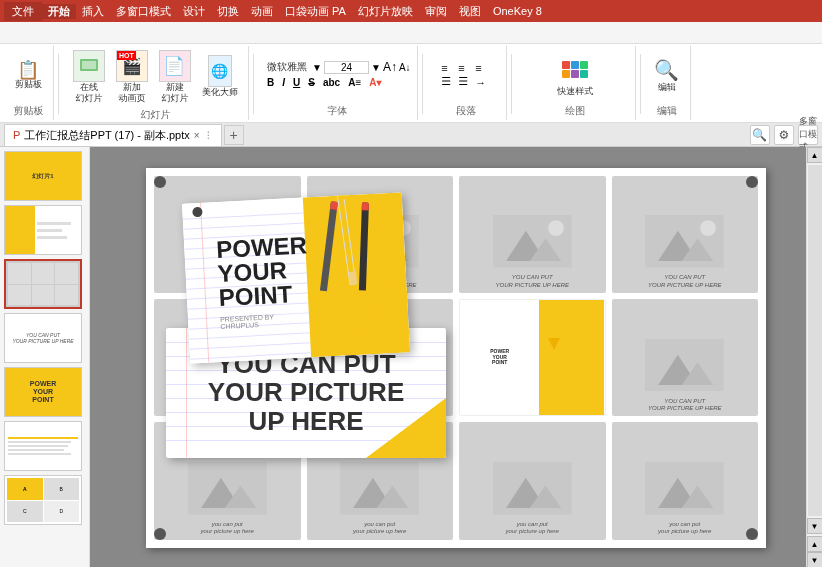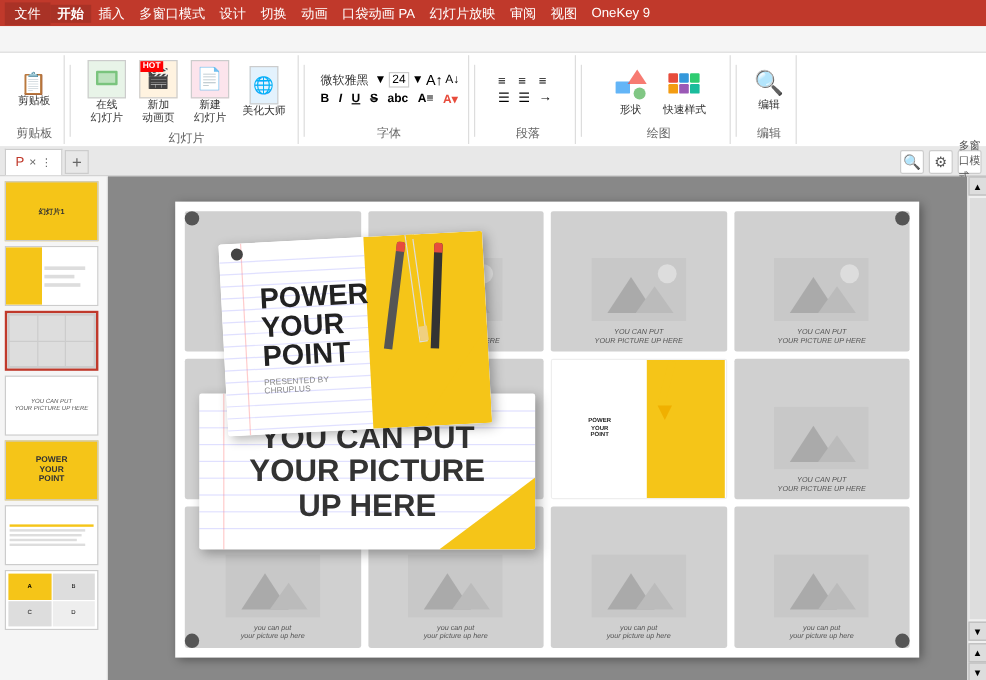--- a/index.html
+++ b/index.html
@@ -385,21 +385,21 @@
   <span style="background:#a93226; font-weight:bold;">开始</span>
   <span>插入</span>
   <span>多窗口模式</span>
   <span>设计</span>
   <span>切换</span>
   <span>动画</span>
   <span>口袋动画 PA</span>
   <span>幻灯片放映</span>
   <span>审阅</span>
   <span>视图</span>
-  <span>OneKey 9</span>
+  <span>OneKey 8</span>
 </div>
 
 <div class="ribbon">
   <div class="ribbon-tabs">
     
   </div>
   <div class="ribbon-content">
 
     <div class="ribbon-group">
       <div class="ribbon-group-buttons">
@@ -447,21 +447,21 @@
       <div class="ribbon-group-label">幻灯片</div>
     </div>
 
     <div class="ribbon-separator"></div>
 
     <div class="ribbon-group" style="min-width:120px;text-align:right;">
       <div style="display:flex;flex-direction:column;gap:1px;flex:1;justify-content:center;">
         <div class="formatting-row">
           <span style="font-size:10px;color:#333;padding:0 3px;">微软雅黑</span>
           <span style="font-size:10px;">▼</span>
-          <span style="font-size:10px;padding:0 2px;border:1px solid #ccc;">24</span>
+          <span style="font-size:10px;padding:0 16px;border:1px solid #ccc;">24</span>
           <span style="font-size:10px;">▼</span>
           <span style="font-size:12px;cursor:pointer;">A↑</span>
           <span style="font-size:10px;cursor:pointer;">A↓</span>
         </div>
         <div class="formatting-row">
           <span class="fmt-btn" style="font-weight:bold;">B</span>
           <span class="fmt-btn" style="font-style:italic;">I</span>
           <span class="fmt-btn" style="text-decoration:underline;">U</span>
           <span class="fmt-btn" style="text-decoration:line-through;">S</span>
           <span class="fmt-btn">abc</span>
@@ -485,30 +485,20 @@
           <span style="font-size:11px;cursor:pointer;">→</span>
         </div>
       </div>
       <div class="ribbon-group-label">段落</div>
     </div>
 
     <div class="ribbon-separator"></div>
 
     <div class="ribbon-group" style="min-width:120px;">
       <div class="ribbon-group-buttons">
-        <div class="ribbon-btn">
-          <div style="width:32px;height:32px;display:flex;align-items:center;justify-content:center;">
-            <svg width="28" height="28" viewBox="0 0 28 28">
-              <rect x="2" y="12" width="12" height="10" fill="#2196F3" opacity="0.7" rx="1"></rect>
-              <polygon points="20,2 28,14 12,14" fill="#F44336" opacity="0.7"></polygon>
-              <circle cx="22" cy="22" r="5" fill="#4CAF50" opacity="0.7"></circle>
-            </svg>
-          </div>
-          <span class="label">形状</span>
-        </div>
         <div class="ribbon-btn">
           <div style="width:32px;height:32px;display:flex;align-items:center;justify-content:center;flex-direction:column;gap:1px;">
             <div style="display:flex;gap:1px;">
               <div style="width:8px;height:8px;background:#e74c3c;border-radius:1px;"></div>
               <div style="width:8px;height:8px;background:#3498db;border-radius:1px;"></div>
               <div style="width:8px;height:8px;background:#2ecc71;border-radius:1px;"></div>
             </div>
             <div style="display:flex;gap:1px;">
               <div style="width:8px;height:8px;background:#f39c12;border-radius:1px;"></div>
               <div style="width:8px;height:8px;background:#9b59b6;border-radius:1px;"></div>
@@ -531,20 +521,21 @@
         </div>
       </div>
       <div class="ribbon-group-label">编辑</div>
     </div>
   </div>
 </div>
 
 <div class="tab-bar">
   <div class="doc-tab">
     <span style="font-size:11px;color:#c0392b;">P</span>
+    <span>工作汇报总结PPT (17) - 副本.pptx</span>
     <span class="tab-close">×</span>
     <span style="font-size:9px;color:#666;">⋮</span>
   </div>
   <div class="tab-add">+</div>
   <div class="tab-right-btns">
     <div class="tab-icon-btn">🔍</div>
     <div class="tab-icon-btn">⚙</div>
     <div class="tab-icon-btn">
       <span style="font-size:9px;">多窗口模式</span>
     </div>

